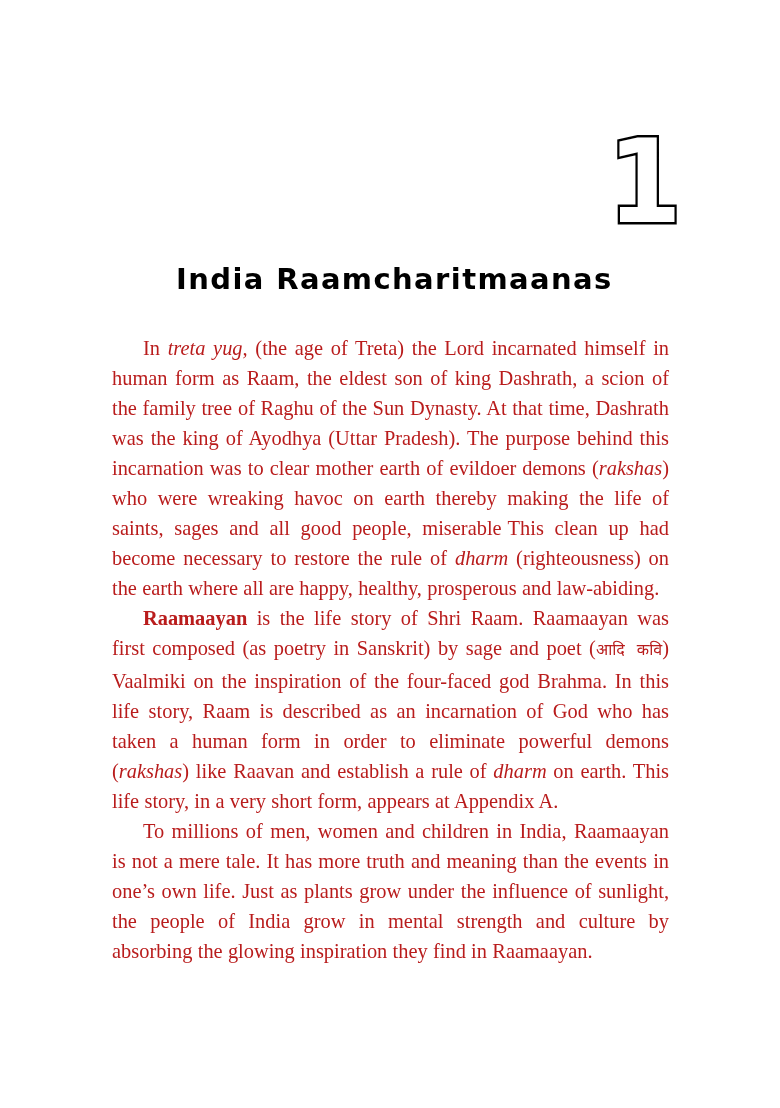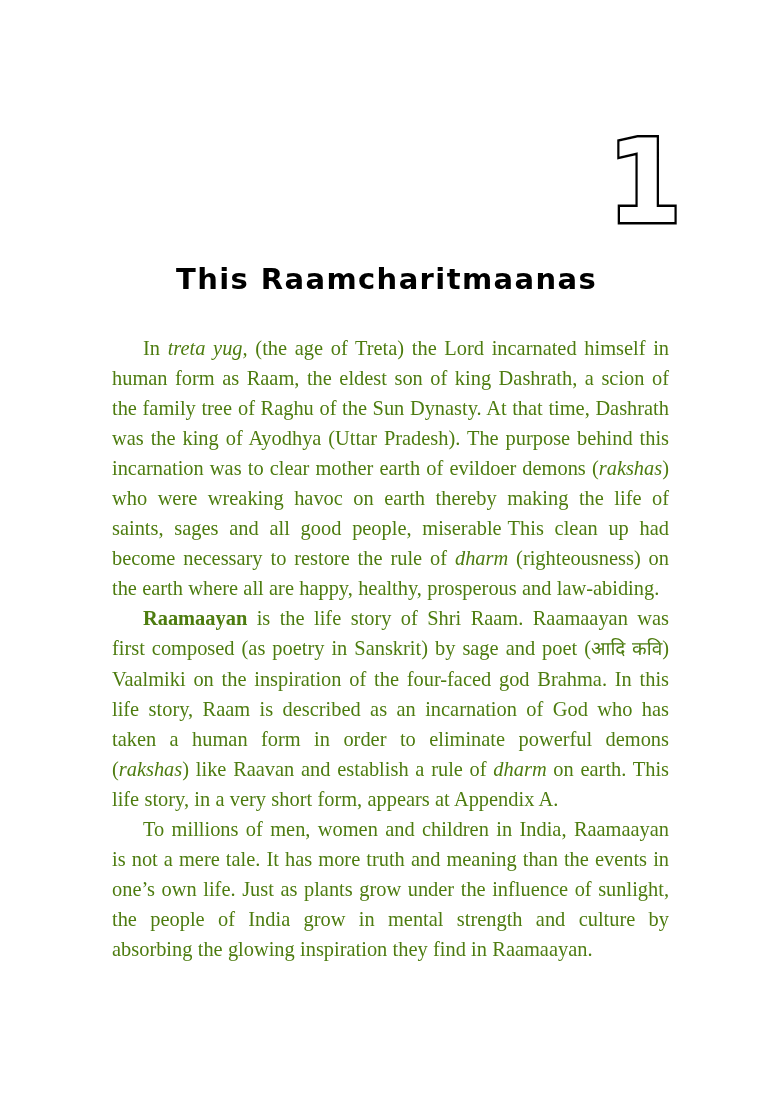--- a/index.html
+++ b/index.html
@@ -63,55 +63,55 @@
     top: 333px;
     width: 557px;
   }
 
   .para {
     margin: 0;
     text-indent: 31px;
     text-align: justify;
     font-size: 20.4px;
     line-height: 30px;
-    color: #4d7c0f;
+    color: #b91c1c;
     font-family: "Liberation Serif", "DejaVu Serif", serif;
     hyphens: none;
     -webkit-hyphens: none;
     word-spacing: 0.2px;
   }
 
   .para + .para {
     margin-top: 0px;
   }
 
   .para i,
   .para em {
     font-style: italic;
   }
   .para b {
     font-weight: 700;
   }
   .deva {
-    font-family: Liberation Serif, serif;
-    font-size: 19px;
+    font-family: Liberation Mono, monospace;
+    font-size: 16px;
   }
   .gap {
     display: inline-block;
     width: 6px;
   }
 </style>
 </head>
 <body>
 
 <div class="page">
 
   <div class="chapter-number">1</div>
 
-  <div class="chapter-title">This Raamcharitmaanas</div>
+  <div class="chapter-title">India Raamcharitmaanas</div>
 
   <div class="body-block">
     <p class="para"><span>In </span><i>treta yug,</i><span> (the age of Treta) the Lord incarnated himself in human form as Raam, the eldest son of king Dashrath, a scion of the family tree</span><span class="gap"></span><span>of Raghu of the Sun Dynasty. At that time, Dashrath was the king of Ayodhya (Uttar Pradesh). The purpose behind this incarnation was to clear mother earth of evildoer demons (</span><i>rakshas</i><span>) who were wreaking havoc on earth thereby making the life of saints, sages and all good people, miserable</span><span class="gap"></span><span>This clean up had become necessary to restore the rule of </span><i>dharm</i><span> (righteousness) on the earth where all are happy, healthy, prosperous and law-abiding.</span></p>
     <p class="para"><b>Raamaayan</b><span> is the life story of Shri Raam. Raamaayan was first composed (as poetry in Sanskrit) by sage and poet (</span><span class="deva">आदि कवि</span><span>) Vaalmiki on the inspiration of the four-faced god Brahma. In this life story, Raam is described as an incarnation of God who has taken a human form in order to eliminate powerful demons (</span><i>rakshas</i><span>) like Raavan and establish a rule of </span><i>dharm</i><span> on earth. This life story, in a very short form, appears at Appendix A.</span></p>
     <p class="para"><span>To millions of men, women and children in India, Raamaayan is not a mere tale. It has more truth and meaning than the events in one’s own life. Just as plants grow under the influence of sunlight, the people of India grow in mental strength and culture by absorbing the glowing inspiration they find in Raamaayan.</span></p>
   </div>
 
 </div>
 
 </body></html>

